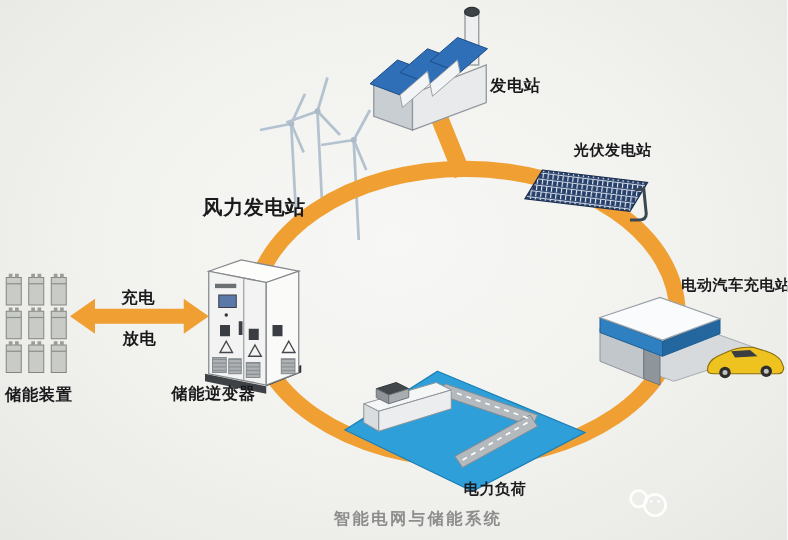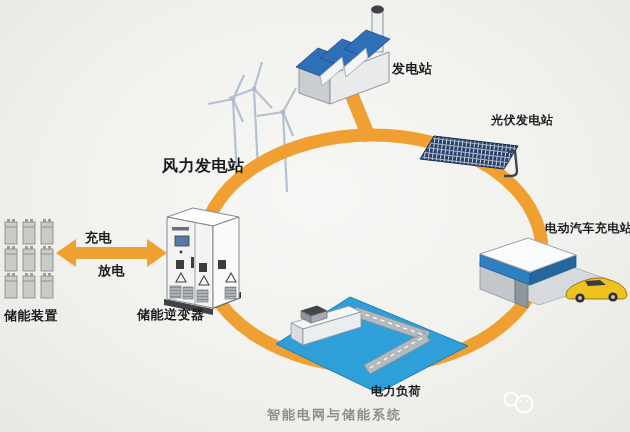--- a/index.html
+++ b/index.html
@@ -7,26 +7,26 @@
     position:relative;width:630px;height:432px;overflow:hidden;
     background:radial-gradient(ellipse at 50% 45%, #f7f7f5 0%, #f1f1ee 55%, #e7e7e4 100%);
     font-family:"Liberation Sans","DejaVu Sans",sans-serif;
   }
   #art{position:absolute;left:0;top:0;}
   .label{
     position:absolute;white-space:nowrap;color:#1a1a1c;font-weight:700;
     font-size:13px;letter-spacing:0.5px;
   }
   .lbl-power-station{left:392px;top:60px;}
-  .lbl-pv{left:459px;top:112px;font-size:12px;margin-left:32px;}
+  .lbl-pv{left:459px;top:112px;font-size:12px;}
   .lbl-ev{left:545px;top:220px;font-size:12px;}
   .lbl-wind{left:162px;top:156px;font-size:16px;}
   .lbl-inverter{left:137px;top:306px;}
   .lbl-storage{left:4px;top:307px;}
-  .lbl-charge{left:85px;top:229px;text-align:center;}
+  .lbl-charge{left:97px;top:229px;text-align:center;}
   .lbl-discharge{left:98px;top:262px;}
   .lbl-load{left:371px;top:383px;font-size:12px;}
   .caption{
     position:absolute;left:267px;top:406px;color:#8d8d8d;font-weight:700;
     font-size:13px;letter-spacing:2px;white-space:nowrap;
   }
   .watermark-text{
     position:absolute;left:538px;top:395px;color:rgba(255,255,255,0.92);
     font-weight:700;font-size:15px;letter-spacing:1.5px;white-space:nowrap;
   }

